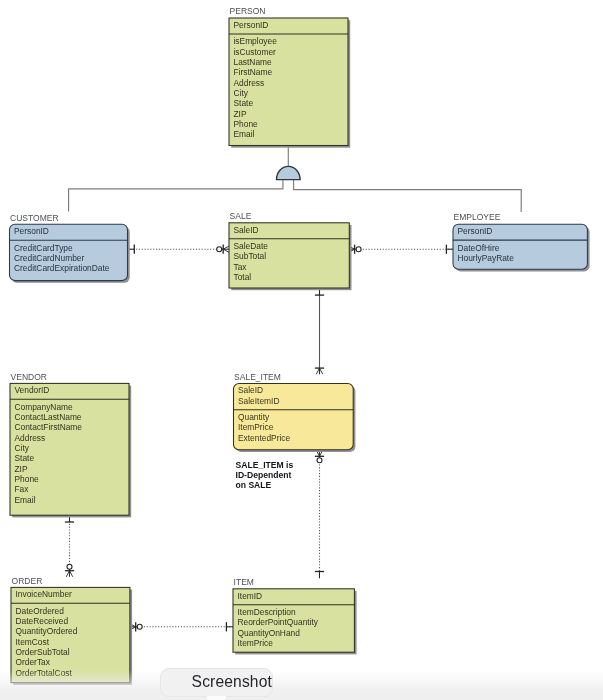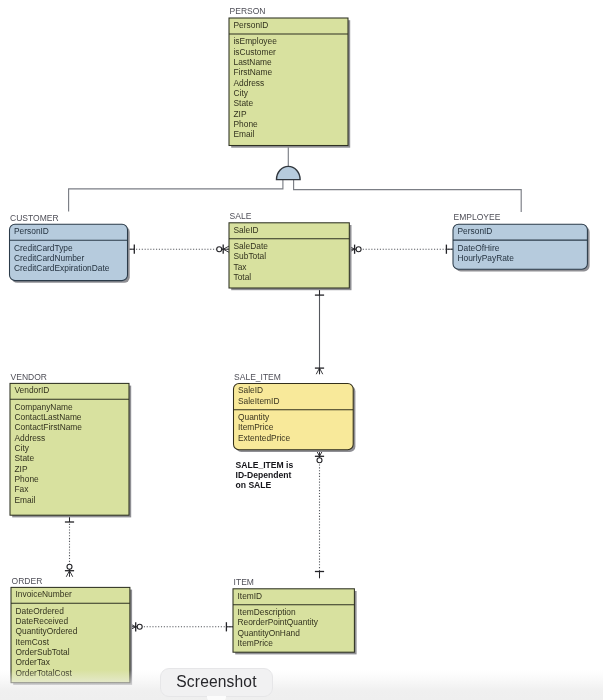--- a/index.html
+++ b/index.html
@@ -7,21 +7,21 @@
   body{width:603px;height:700px;background:#ffffff;overflow:hidden;
        font-family:"Liberation Sans",sans-serif;}
   #page{position:relative;width:603px;height:700px;background:#fff;}
   #diagram{position:absolute;left:0;top:0;width:603px;height:700px;
            filter:opacity(1);shape-rendering:geometricPrecision;}
   .bottombar{position:absolute;left:0;top:670px;width:603px;height:30px;
     background:linear-gradient(to bottom,rgba(241,241,241,0),rgba(240,240,240,0.35) 28%,rgba(238,238,238,0.9) 70%,#efefef);}
   .shotbtn{position:absolute;left:160px;top:667.5px;width:113px;height:29.5px;
     background:#f1f1f2;border:1px solid #e6e6e8;
     border-radius:9px;box-sizing:border-box;
-    display:flex;align-items:center;justify-content:center;
+    display:flex;align-items:center;justify-content:flex-end;
     font-size:15.6px;color:#26262a;line-height:1;letter-spacing:0.15px;
     filter:opacity(1);}
   .shotnotch{position:absolute;left:207px;top:695.5px;width:19px;height:5px;
     background:#fcfcfc;border-radius:0 0 4px 4px;}
 </style>
 </head>
 <body>
 
 <div id="page">
   <svg id="diagram" viewBox="0 0 603 700" xmlns="http://www.w3.org/2000/svg">

